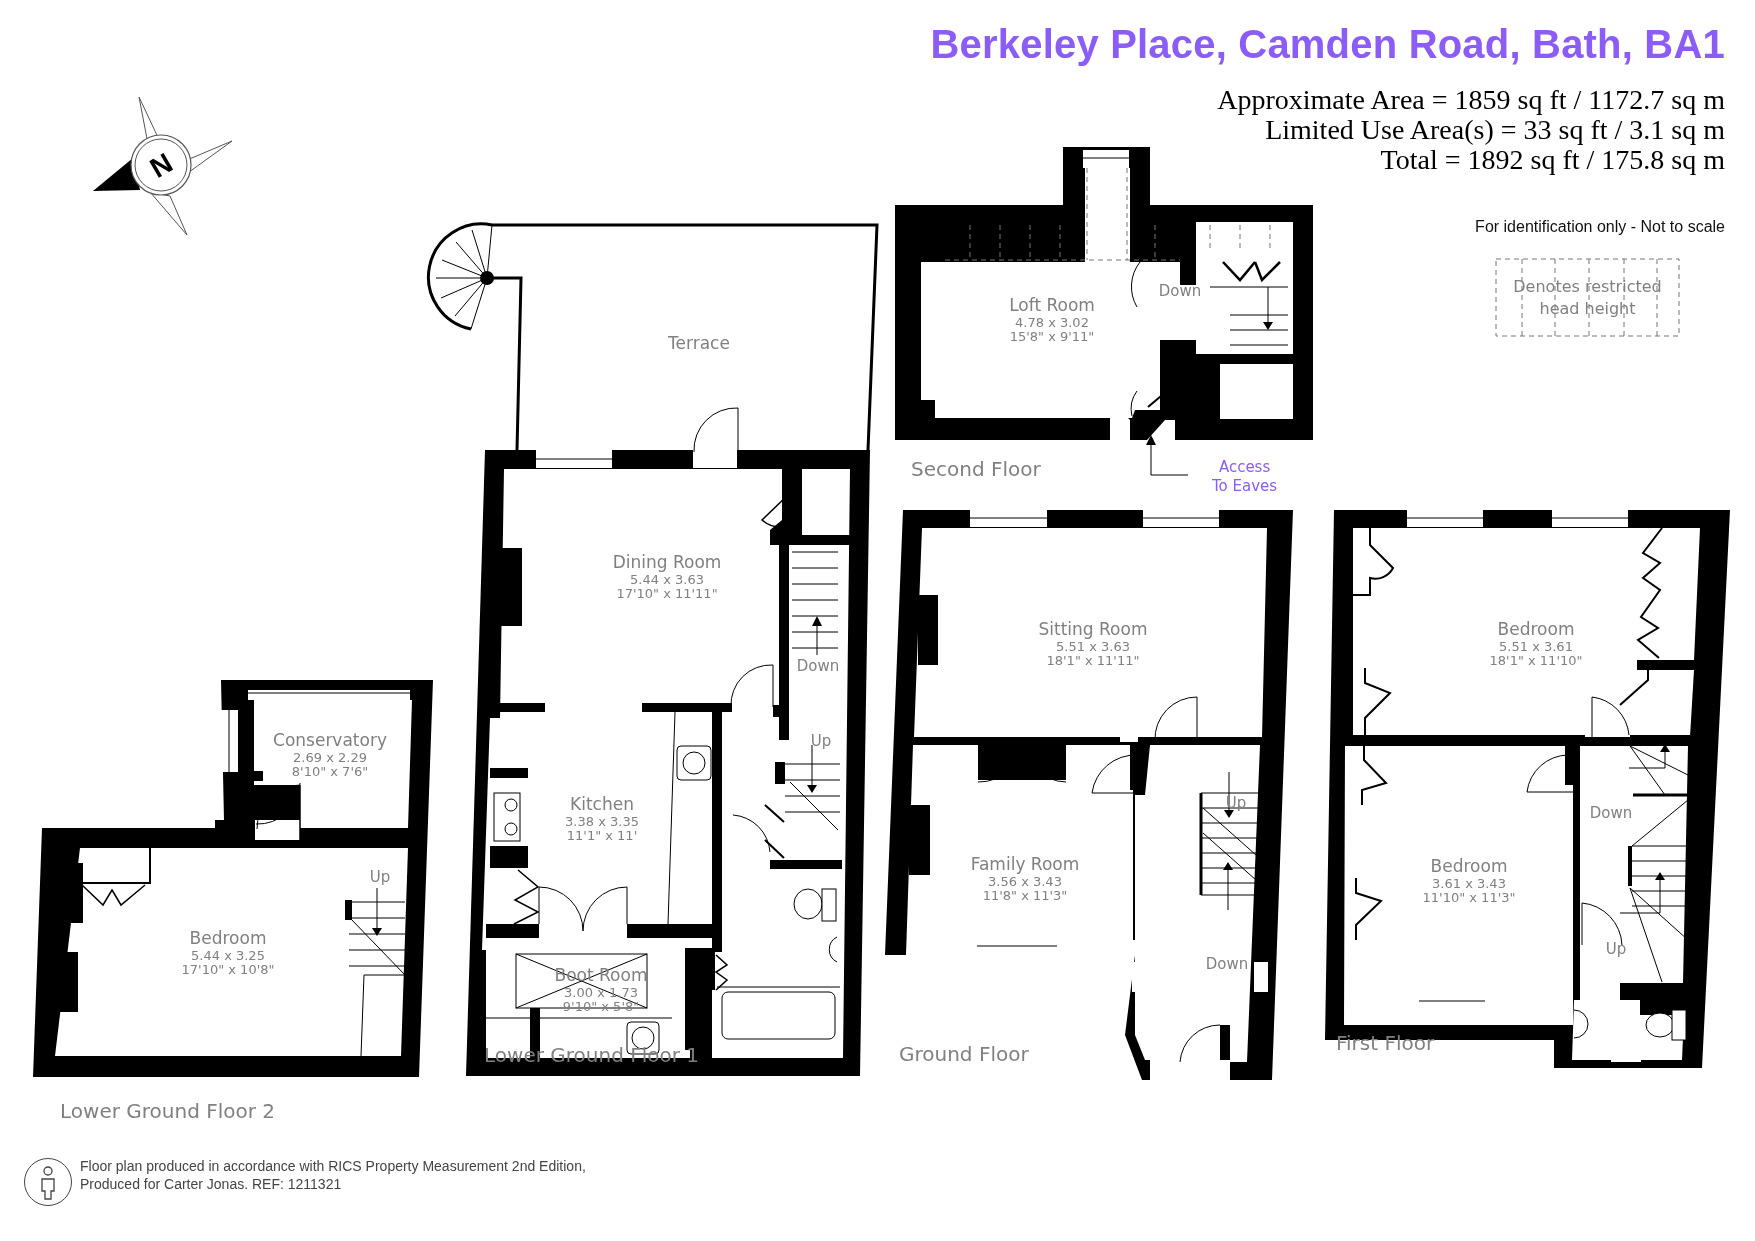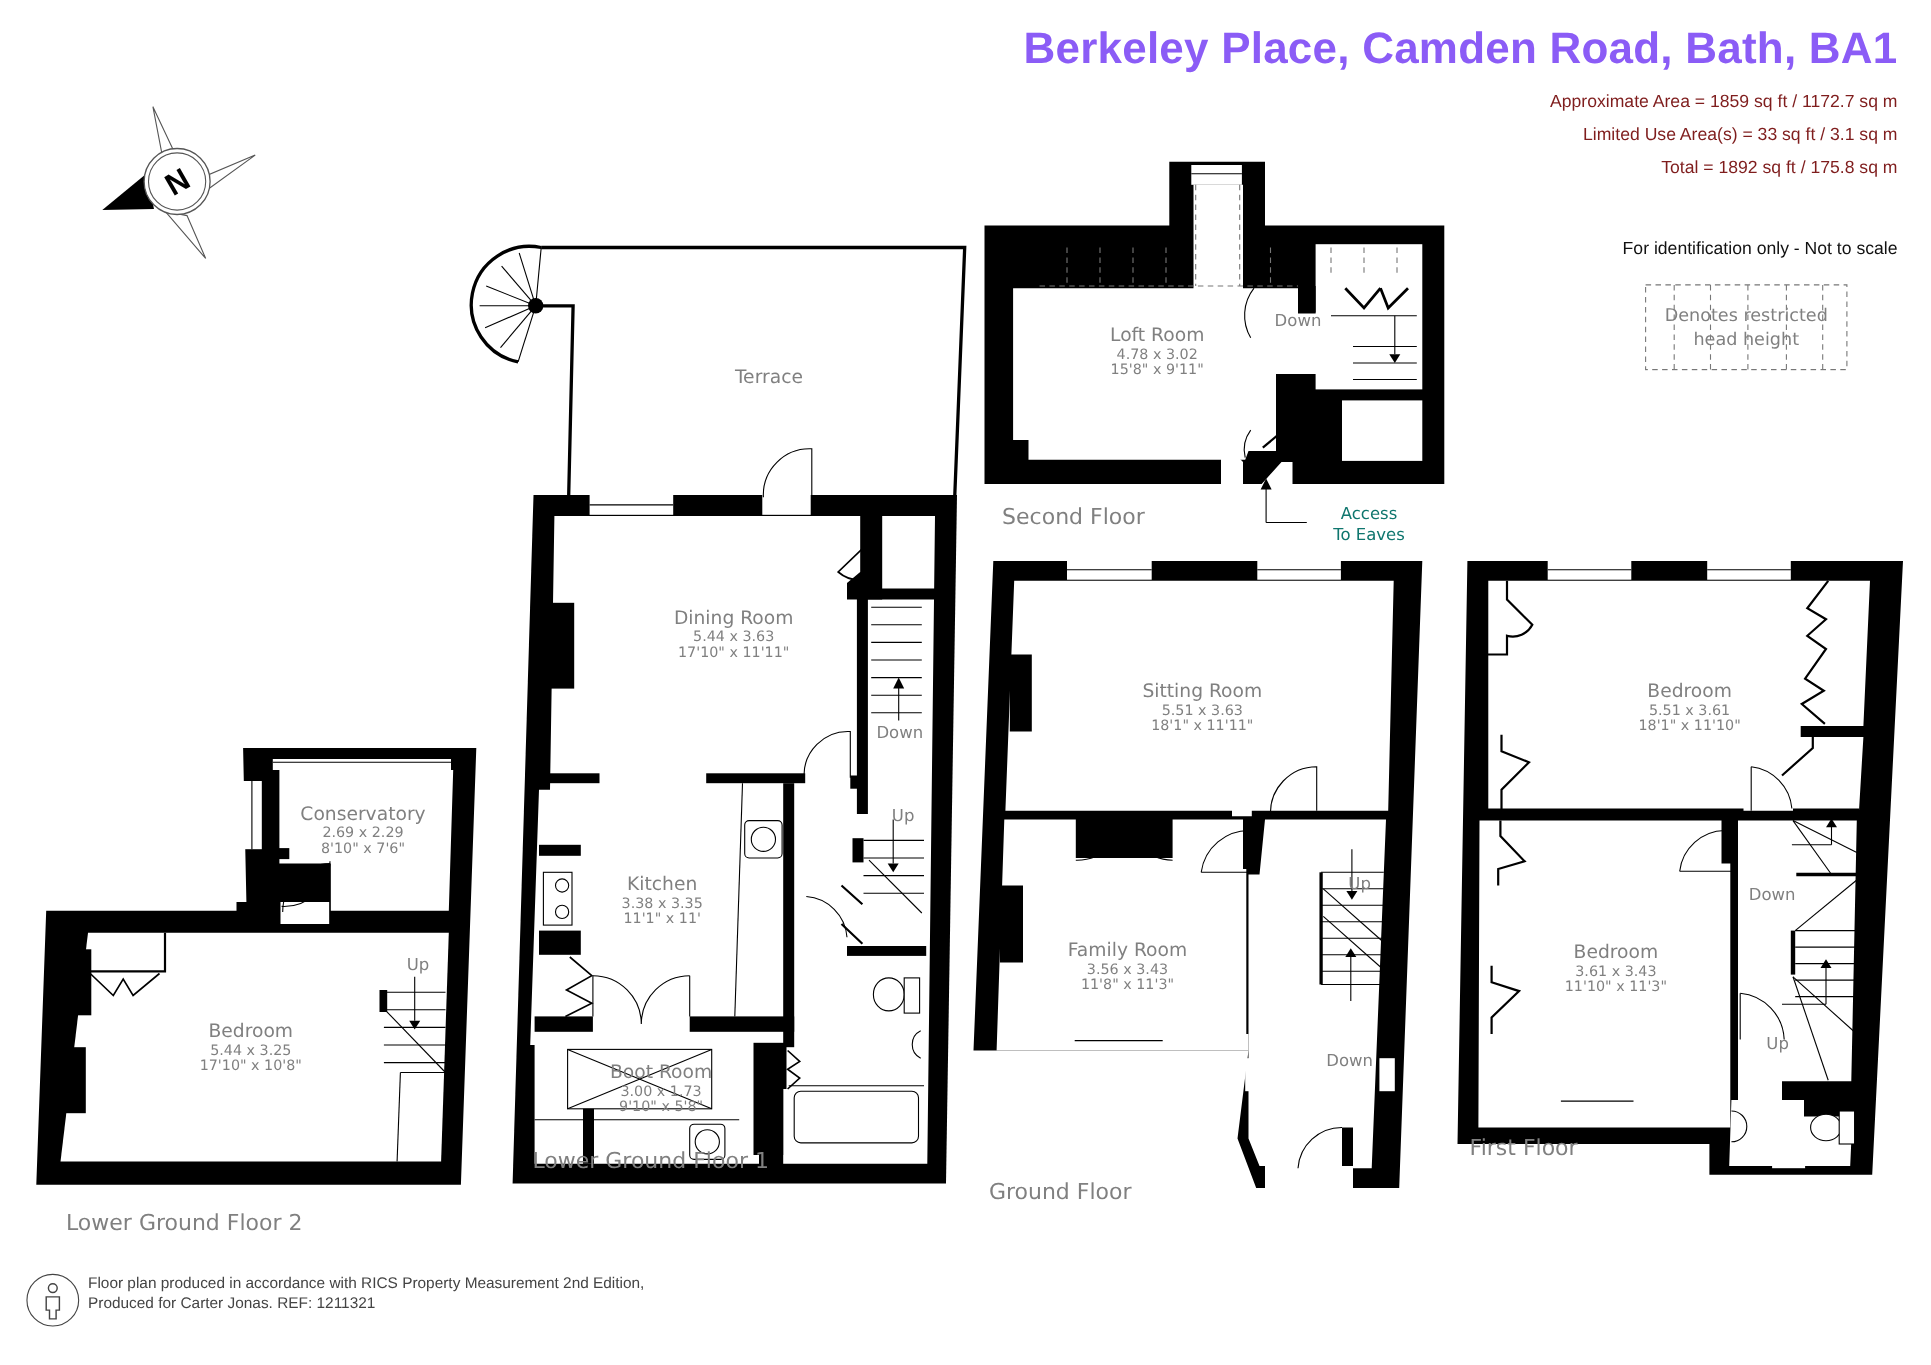--- a/index.html
+++ b/index.html
@@ -1,41 +1,41 @@
 <!DOCTYPE html>
 <html><head>
 <meta charset="utf-8">
 <style>
   html, body { margin: 0; padding: 0; background: #ffffff; }
   body { width: 1755px; height: 1241px; position: relative; overflow: hidden;
          font-family: "DejaVu Sans", sans-serif; }
   #plan { position: absolute; left: 0; top: 0; }
   .title { position: absolute; right: 30px; top: 22px; font-family: "Liberation Sans", sans-serif;
            font-weight: bold; font-size: 40px; color: #8b5cf6; white-space: nowrap; letter-spacing: 0.2px; }
-  .area-line { position: absolute; right: 30px; font-family: Liberation Sans, sans-serif;
-               font-size: 16px; color: #7f1d1d; white-space: nowrap; }
+  .area-line { position: absolute; right: 30px; font-family: Liberation Serif, serif;
+               font-size: 28px; color: #000000; white-space: nowrap; }
   .idnote { position: absolute; right: 30px; top: 184px; font-family: "Liberation Sans", sans-serif;
             font-size: 16px; color: #111; white-space: nowrap; margin-top: 34px; }
   .room { position: absolute; text-align: center; color: #808080; font-family: "DejaVu Sans", sans-serif;
           transform: translateX(-50%); white-space: nowrap; line-height: 1.15; }
   .room .name { font-size: 17px; display: block; }
   .room .dim { font-size: 13px; display: block; }
   .floor-label { position: absolute; color: #808080; font-family: "DejaVu Sans", sans-serif;
                  font-size: 20px; white-space: nowrap; }
   .stair-label { position: absolute; color: #808080; font-family: "DejaVu Sans", sans-serif;
                  font-size: 15px; white-space: nowrap; transform: translateX(-50%); }
   .legend { position: absolute; left: 1495px; top: 258px; width: 185px; height: 79px;
             color: #808080; font-size: 16px; text-align: center; line-height: 22px; }
   .legend span { display: block; }
   .legend .txt { position: absolute; left: 0; right: 0; top: 18px; }
   .footer { position: absolute; left: 80px; top: 1157px; font-family: "Liberation Sans", sans-serif;
             font-size: 14px; color: #444; line-height: 18px; white-space: nowrap; }
   .footer-icon { position: absolute; left: 24px; top: 1158px; width: 46px; height: 46px;
                  border: 1.5px solid #444; border-radius: 50%; }
-  .access { position: absolute; left: 1212px; top: 458px; color: #0f766e; font-size: 15px;
+  .access { position: absolute; left: 1212px; top: 458px; color: #8b5cf6; font-size: 15px;
             text-align: center; line-height: 19px; }
 </style>
 </head>
 <body>
 
 <svg id="plan" width="1755" height="1241" viewBox="0 0 1755 1241">
 
   <g>
     <polygon points="139,97 163,148 153,170" fill="#fff" stroke="#555" stroke-width="1"></polygon>
     <polygon points="232,141 187,160 185,175" fill="#fff" stroke="#555" stroke-width="1"></polygon>
@@ -412,21 +412,21 @@
   <span class="dim">5.51 x 3.63</span>
   <span class="dim">18'1" x 11'11"</span>
 </div>
 <div class="room" style="left:1025px;top:855px">
   <span class="name">Family Room</span>
   <span class="dim">3.56 x 3.43</span>
   <span class="dim">11'8" x 11'3"</span>
 </div>
 <div class="stair-label" style="left:1236px;top:794px">Up</div>
 <div class="stair-label" style="left:1227px;top:955px">Down</div>
-<div class="floor-label" style="left:899px;top:1071px">Ground Floor</div>
+<div class="floor-label" style="left:899px;top:1042px">Ground Floor</div>
 
 <div class="room" style="left:1536px;top:620px">
   <span class="name">Bedroom</span>
   <span class="dim">5.51 x 3.61</span>
   <span class="dim">18'1" x 11'10"</span>
 </div>
 <div class="room" style="left:1469px;top:857px">
   <span class="name">Bedroom</span>
   <span class="dim">3.61 x 3.43</span>
   <span class="dim">11'10" x 11'3"</span>

